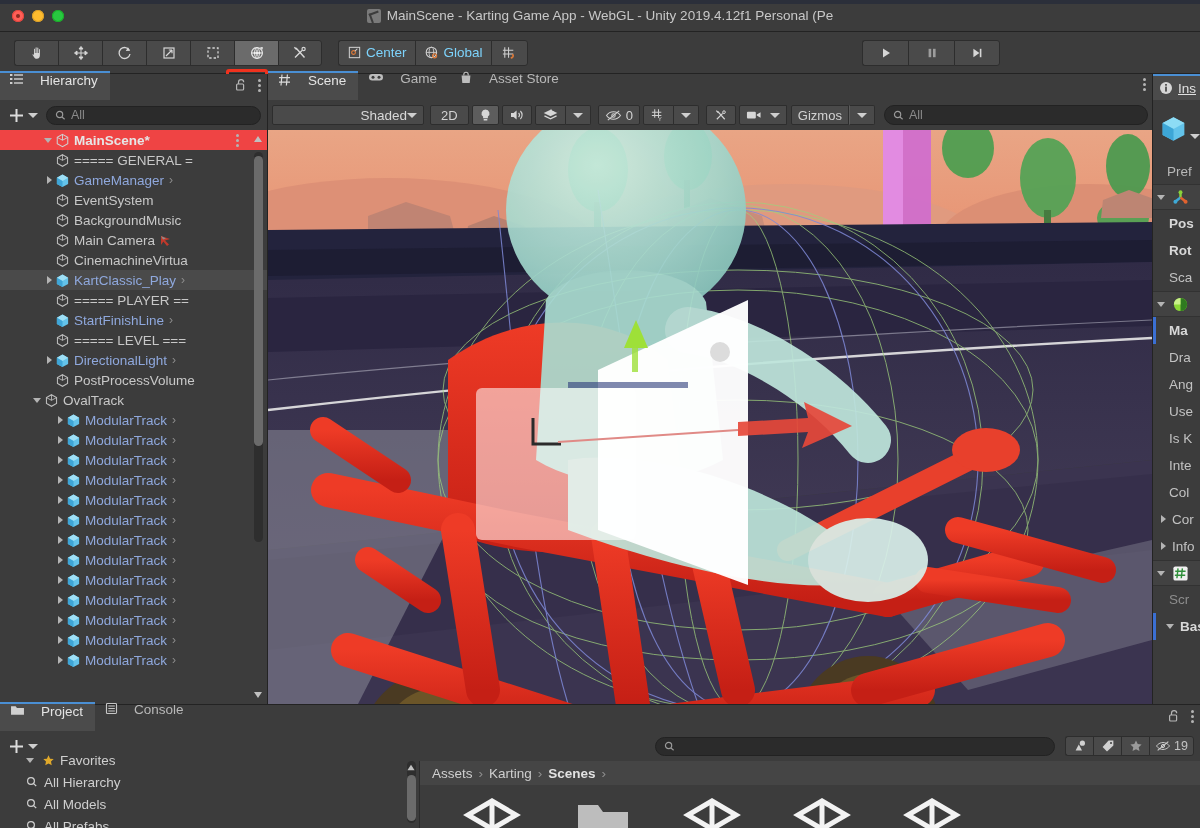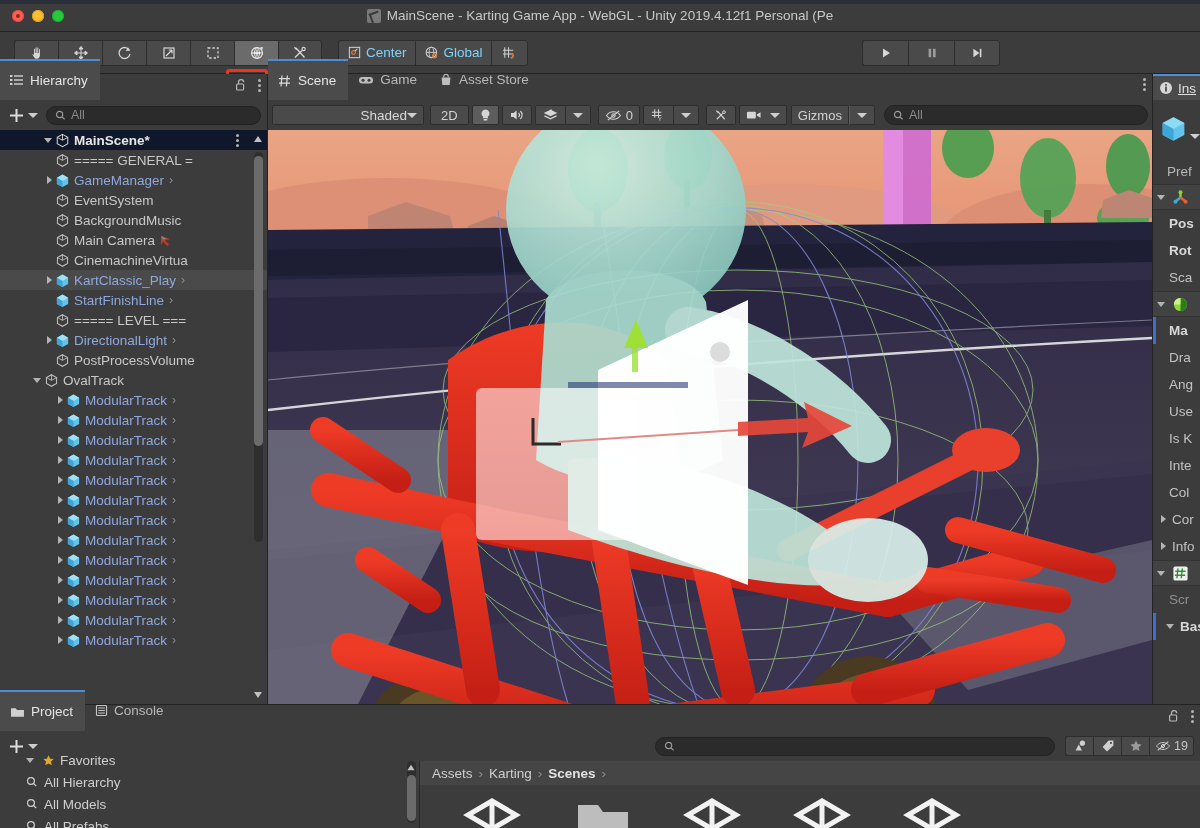--- a/index.html
+++ b/index.html
@@ -41,36 +41,36 @@
   .pbtn{ height:26px; background:#4a4a4a; border:1px solid #2d2d2d; border-right:none; padding:0 8px;
     display:flex; align-items:center; gap:4px; color:#7dd3fc; font-size:13.5px; cursor:pointer;}
   .pbtn:first-child{ border-radius:3px 0 0 3px;}
   .pbtn:last-child{ border-right:1px solid #2d2d2d; border-radius:0 3px 3px 0;}
 
   .playgroup{ position:absolute; left:862px; top:8px; display:flex; }
   .playgroup .tbtn{ width:46px; height:26px; background:#4a4a4a; }
 
   
   .panel-tabbar{ height:26px; background:#3c3c3c; display:flex; align-items:flex-end; position:relative;}
-  .ptab{ height:41px; padding:0 12px 0 10px; display:flex; align-items:center; gap:6px;
+  .ptab{ height:29px; padding:0 12px 0 10px; display:flex; gap:16px;
     color:#b8b8b8; font-size:13.5px; background:transparent; cursor:pointer; }
   .ptab.active{ background:#4b4b4b; color:#e4e4e4; border-top:2px solid #4a8fd4;}
   .tabbar-right{ position:absolute; right:6px; top:4px; display:flex; gap:10px; align-items:center; color:#b0b0b0;}
 
   
   .hierarchy{ position:absolute; left:0; top:74px; width:268px; height:630px; background:#3c3c3c;
     border-right:1px solid #232323; }
   .h-toolrow{ height:30px; display:flex; align-items:center; gap:6px; padding:0 6px; background:#3c3c3c;}
   .plusbtn{ display:flex; align-items:center; gap:3px; color:#d4d4d4; cursor:pointer; padding:0 2px;}
   .searchfield{ flex:1; height:19px; background:#2b2b2b; border:1px solid #222; border-radius:10px;
     display:flex; align-items:center; padding:0 8px; gap:5px; color:#8a8a8a; font-size:12.5px;}
   .h-list{ position:absolute; left:0; top:56px; right:0; bottom:0; background:#3c3c3c; overflow:hidden;}
   .hrow{ height:20px; display:flex; align-items:center; font-size:13.5px; color:#cfcfcf; position:relative;
      white-space:nowrap; cursor:pointer;}
-  .hrow.scene{ background:#0f172a; }
+  .hrow.scene{ background:#ef4444; }
   .hrow.selected{ background:#4a4a4a; }
   .tri{ width:11px; height:11px; position:relative; flex:0 0 11px; }
   .tri.r::after{ content:""; position:absolute; left:3px; top:1px; border-left:5px solid #b4b4b4;
       border-top:4px solid transparent; border-bottom:4px solid transparent;}
   .tri.d::after{ content:""; position:absolute; left:0px; top:3px; border-top:5px solid #b4b4b4;
       border-left:4px solid transparent; border-right:4px solid transparent;}
   .goicon{ flex:0 0 15px; width:15px;height:15px; margin-right:4px; }
   .chev{ color:#8c8c8c; margin-left:5px; font-size:12px;}
   .nm-blue{ color:#8fa8dd; }
   .nm-grey{ color:#c8c8c8; }
@@ -367,20 +367,28 @@
               <path d="M8 1.6l6 3.4v6.6L8 14.8 2 11.6V5z" fill="#63c3ea"></path>
               <path d="M8 1.6l6 3.4L8 8.4 2 5z" fill="#9fe0f6"></path>
               <path d="M8 8.4v6.4L2 11.6V5z" fill="#3fa5d6"></path>
             </svg>
             <span class="nm-blue">KartClassic_Play</span>
             <span class="chev">›</span>
           </div>
           <div class="hrow" style="padding-left: 44px;">
             <span class="tri"></span>
             <svg class="goicon" viewBox="0 0 16 16">
+              <path d="M8 1.8l5.4 3.1v6.2L8 14.2 2.6 11.1V4.9z" fill="none" stroke="#c0c0c0" stroke-width="1.1"></path>
+              <path d="M8 1.8v6M8 7.8l5.4-2.9M8 7.8L2.6 4.9" stroke="#c0c0c0" stroke-width=".9" fill="none"></path>
+            </svg>
+            <span class="nm-grey">===== PLAYER ==</span>
+          </div>
+          <div class="hrow" style="padding-left: 44px;">
+            <span class="tri"></span>
+            <svg class="goicon" viewBox="0 0 16 16">
               <path d="M8 1.6l6 3.4v6.6L8 14.8 2 11.6V5z" fill="#63c3ea"></path>
               <path d="M8 1.6l6 3.4L8 8.4 2 5z" fill="#9fe0f6"></path>
               <path d="M8 8.4v6.4L2 11.6V5z" fill="#3fa5d6"></path>
             </svg>
             <span class="nm-blue">StartFinishLine</span>
             <span class="chev">›</span>
           </div>
           <div class="hrow" style="padding-left: 44px;">
             <span class="tri"></span>
             <svg class="goicon" viewBox="0 0 16 16">

